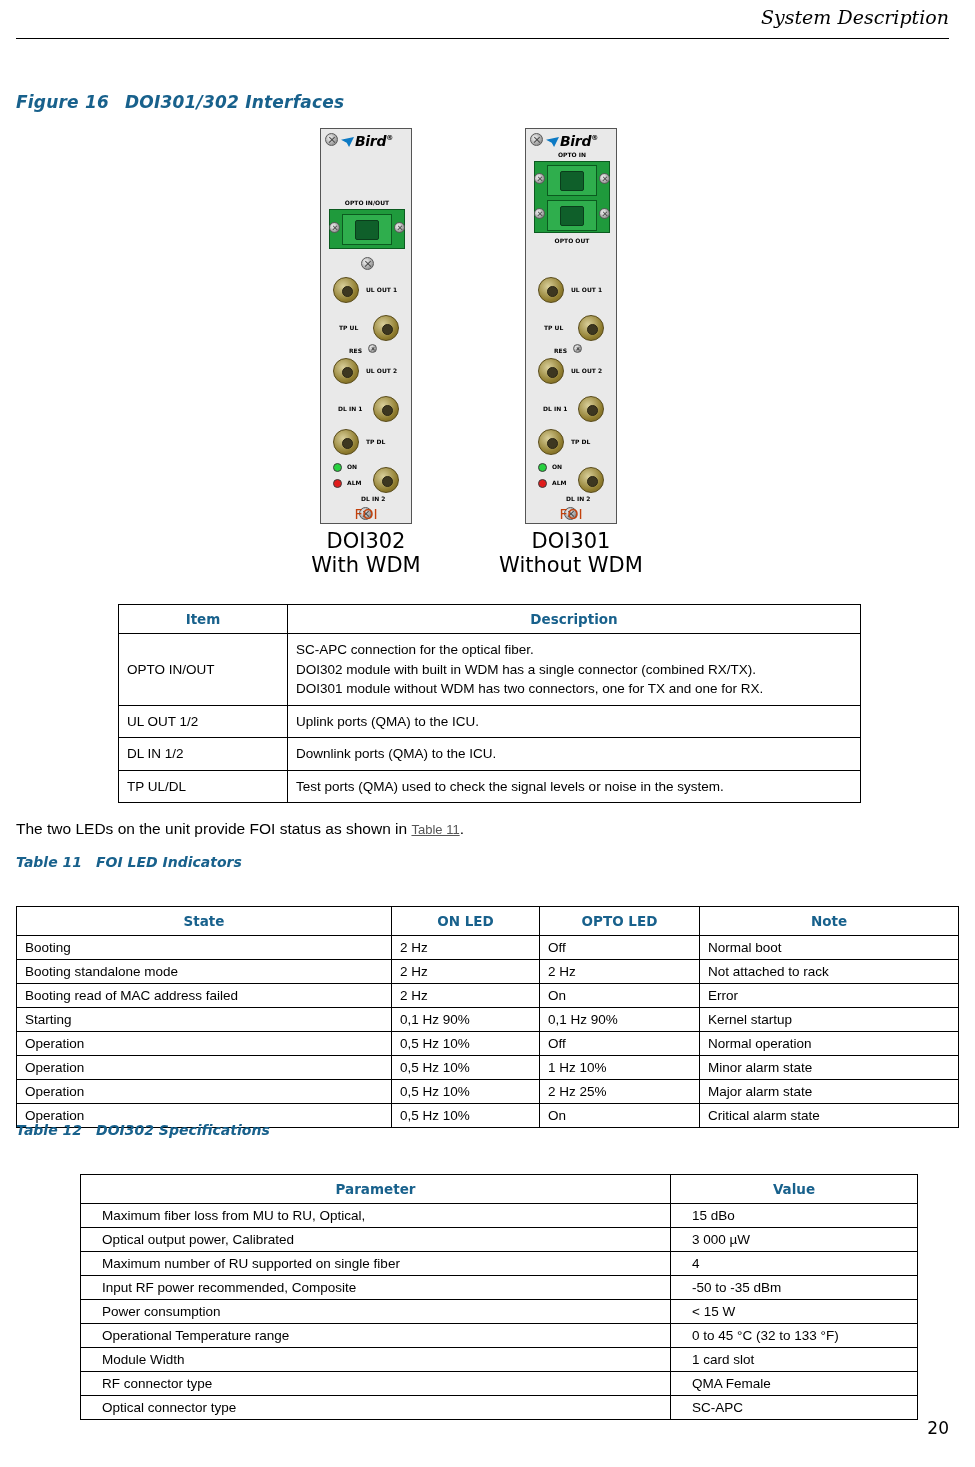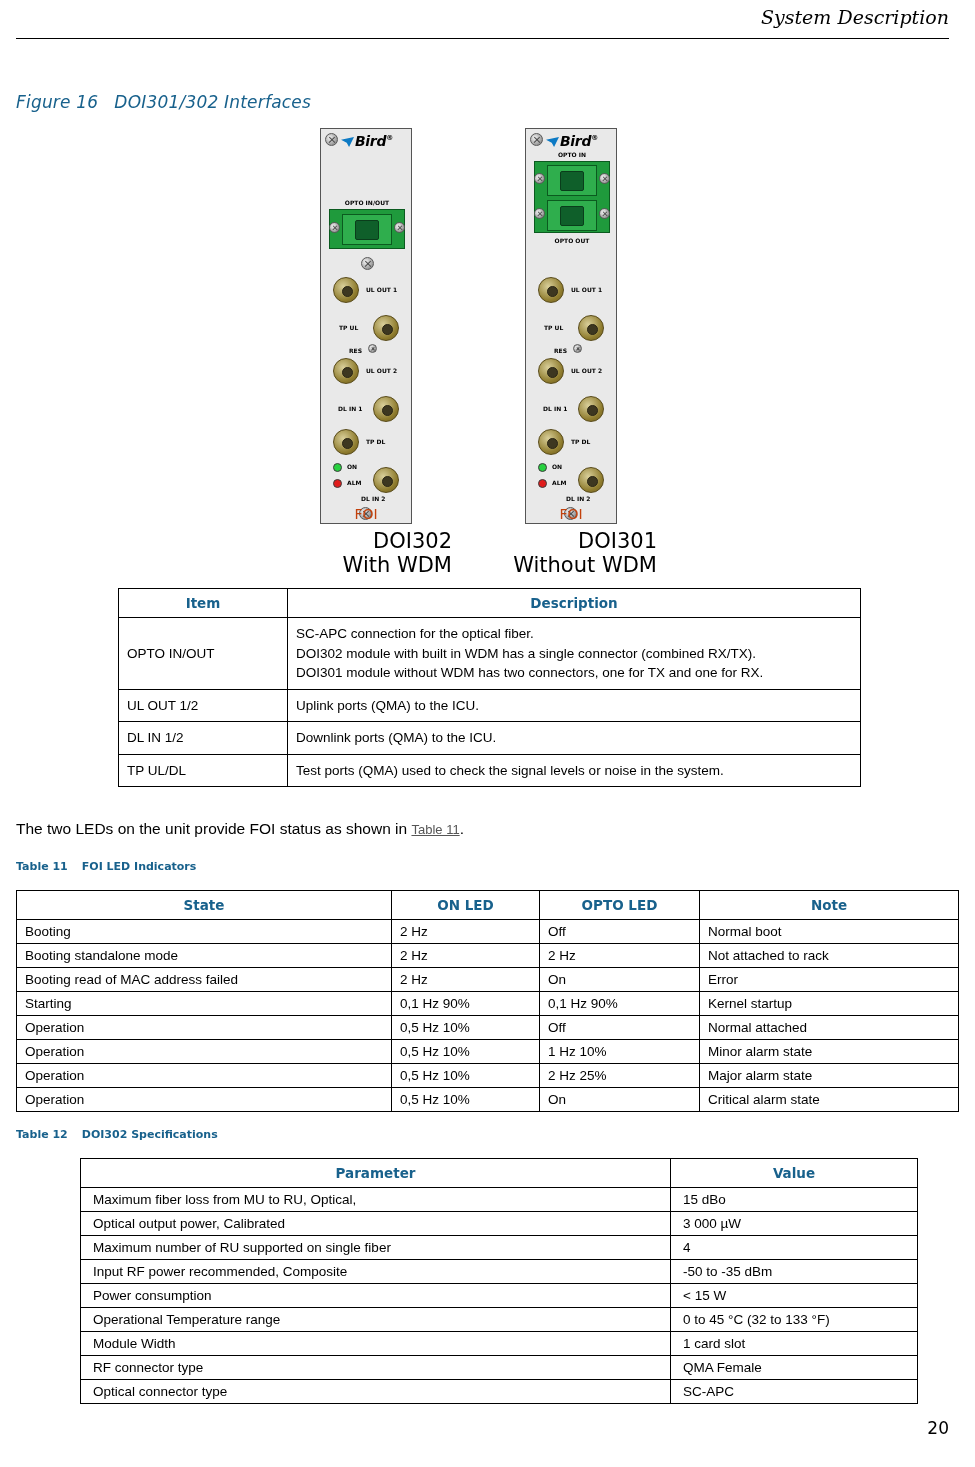--- a/index.html
+++ b/index.html
@@ -36,21 +36,21 @@
     left: 16px;
     right: 16px;
     border-top: 1.5px solid #000;
   }
   
   .fig-caption {
     position: absolute;
     top: 92px;
     left: 16px;
     font-family: "DejaVu Sans", sans-serif;
-    font-weight: normal;
+    font-weight: bold;
     font-style: italic;
     font-size: 17px;
     color: #18618c;
     letter-spacing: 0.2px;
   }
   .fig-caption .num { margin-right: 16px; }
 
   
   .modules {
     position: absolute;
@@ -193,32 +193,33 @@
     text-align: center;
     font-family: "DejaVu Sans", sans-serif;
     font-size: 14px;
     font-weight: normal;
     color: #c2410c;
   }
   .mod-title {
     position: absolute;
     left: -40px;
     width: 172px;
-    text-align: right;
+    text-align: center;
     font-family: "DejaVu Sans", sans-serif;
     font-size: 21px;
     color: #000;
     line-height: 1.12;
   }
 
   
   table {
     border-collapse: collapse;
     font-family: "Liberation Sans", sans-serif;
     font-size: 13.5px;
+    margin-top: 16px;
   }
   table td, table th {
     border: 1px solid #000;
     padding: 6px 8px;
     vertical-align: middle;
     text-align: left;
     font-weight: normal;
   }
   th.hdr-blue {
     color: #18618c;
@@ -252,23 +253,23 @@
     text-decoration: underline;
     font-size: 13px;
   }
 
   
   .tbl-caption {
     position: absolute;
     left: 16px;
     font-family: "DejaVu Sans", sans-serif;
     font-weight: bold;
-    font-size: 11px;
+    font-style: italic;
+    font-size: 14px;
     color: #18618c;
-    margin-top: 6px;
   }
   .tbl-caption .num { margin-right: 14px; }
   .cap-11 { top: 854px; }
   .cap-12 { top: 1122px; }
 
   .tbl-led {
     position: absolute;
     top: 890px;
     left: 16px;
     width: 943px;
@@ -278,21 +279,21 @@
   .tbl-led col.c1 { width: 375px; }
   .tbl-led col.c2 { width: 148px; }
   .tbl-led col.c3 { width: 160px; }
 
   .tbl-spec {
     position: absolute;
     top: 1158px;
     left: 80px;
     width: 838px;
   }
-  .tbl-spec td { padding: 4px 12px; }
+  .tbl-spec td { padding: 4px 21px; }
   .tbl-spec col.c1 { width: 590px; }
 
   .pageno {
     position: absolute;
     right: 16px;
     top: 1418px;
     font-family: "DejaVu Sans", sans-serif;
     font-size: 17px;
     color: #000;
   }
@@ -491,21 +492,21 @@
       <tr>
         <td>Starting</td>
         <td>0,1 Hz 90%</td>
         <td>0,1 Hz 90%</td>
         <td>Kernel startup</td>
       </tr>
       <tr>
         <td>Operation</td>
         <td>0,5 Hz 10%</td>
         <td>Off</td>
-        <td>Normal attached</td>
+        <td>Normal operation</td>
       </tr>
       <tr>
         <td>Operation</td>
         <td>0,5 Hz 10%</td>
         <td>1 Hz 10%</td>
         <td>Minor alarm state</td>
       </tr>
       <tr>
         <td>Operation</td>
         <td>0,5 Hz 10%</td>

